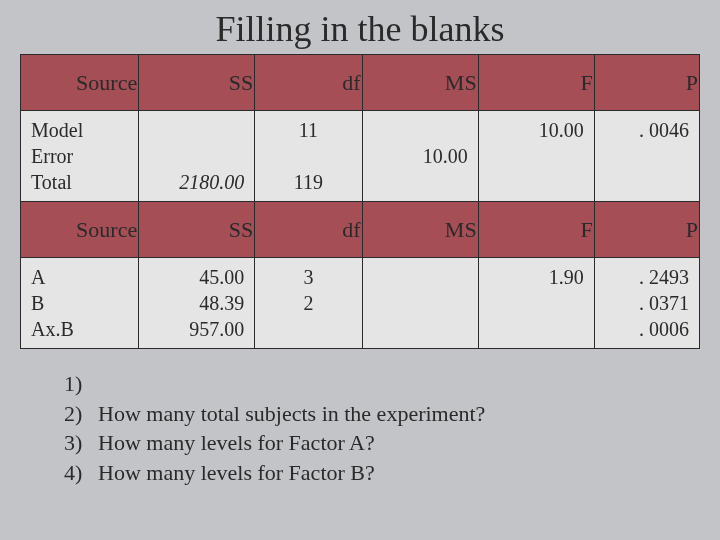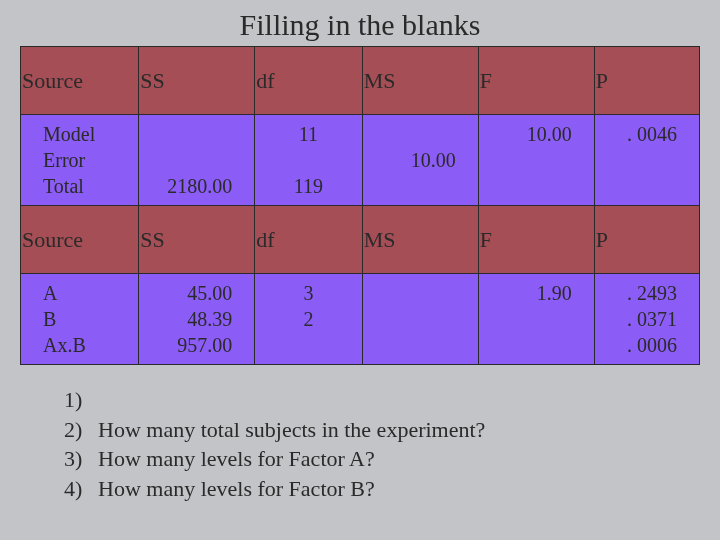--- a/index.html
+++ b/index.html
@@ -8,57 +8,57 @@
     width: 720px;
     height: 540px;
     background: #c3c4c8;
     font-family: "Times New Roman", Times, serif;
     font-size: 20px;
     color: #2a2a2a;
     padding: 8px 20px 0 20px;
   }
   .title {
     text-align: center;
-    font-size: 30px;
+    font-size: 36px;
     margin: 0 0 4px 0;
     font-weight: normal;
   }
   table {
     width: 100%;
     border-collapse: collapse;
     table-layout: fixed;
   }
   col.c-src { width: 110px; }
   col.c-ss  { width: 108px; }
   col.c-df  { width: 100px; }
   col.c-ms  { width: 108px; }
   col.c-f   { width: 108px; }
   col.c-p   { width: 98px; }
   th {
     background: #a54e56;
     color: #2a2a2a;
     font-weight: normal;
-    text-align: left;
+    text-align: right;
     border: 1px solid #2a2a2a;
-    height: 68px;
+    height: 56px;
     font-size: 22px;
   }
   td {
-    background: #8b5cf6;
+    background: #e5e5e5;
     border: 1px solid #2a2a2a;
-    padding: 6px 22px;
+    padding: 6px 10px;
     vertical-align: top;
     height: 90px;
     line-height: 1.3;
   }
   .left  { text-align: left; }
   .right { text-align: right; }
   .center{ text-align: center; }
   .midv  { vertical-align: middle; }
-  .botv  { vertical-align: bottom; }
+  .botv  { vertical-align: bottom; font-style: italic; }
   .questions {
     margin-top: 20px;
     padding-left: 44px;
     font-size: 22px;
     line-height: 1.35;
   }
   .q-row { display: flex; }
   .q-num { width: 34px; }
 </style>
 </head>

